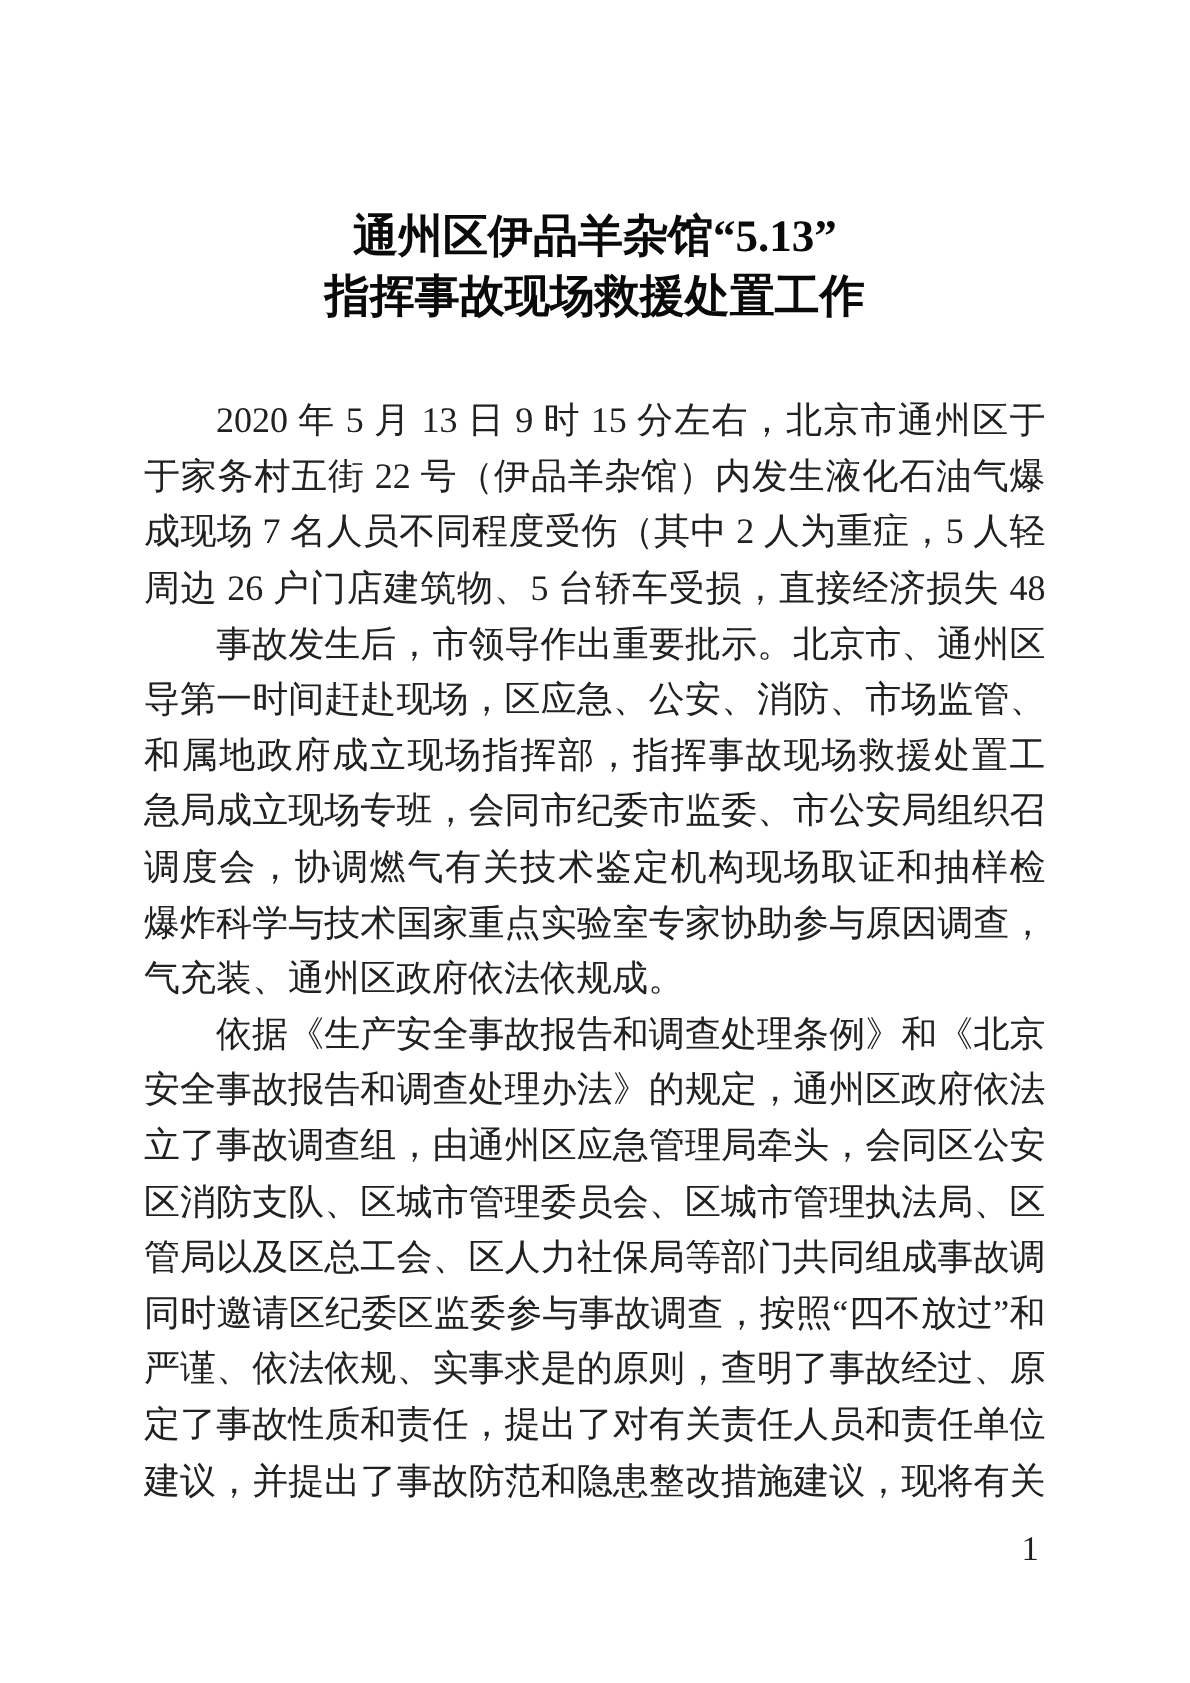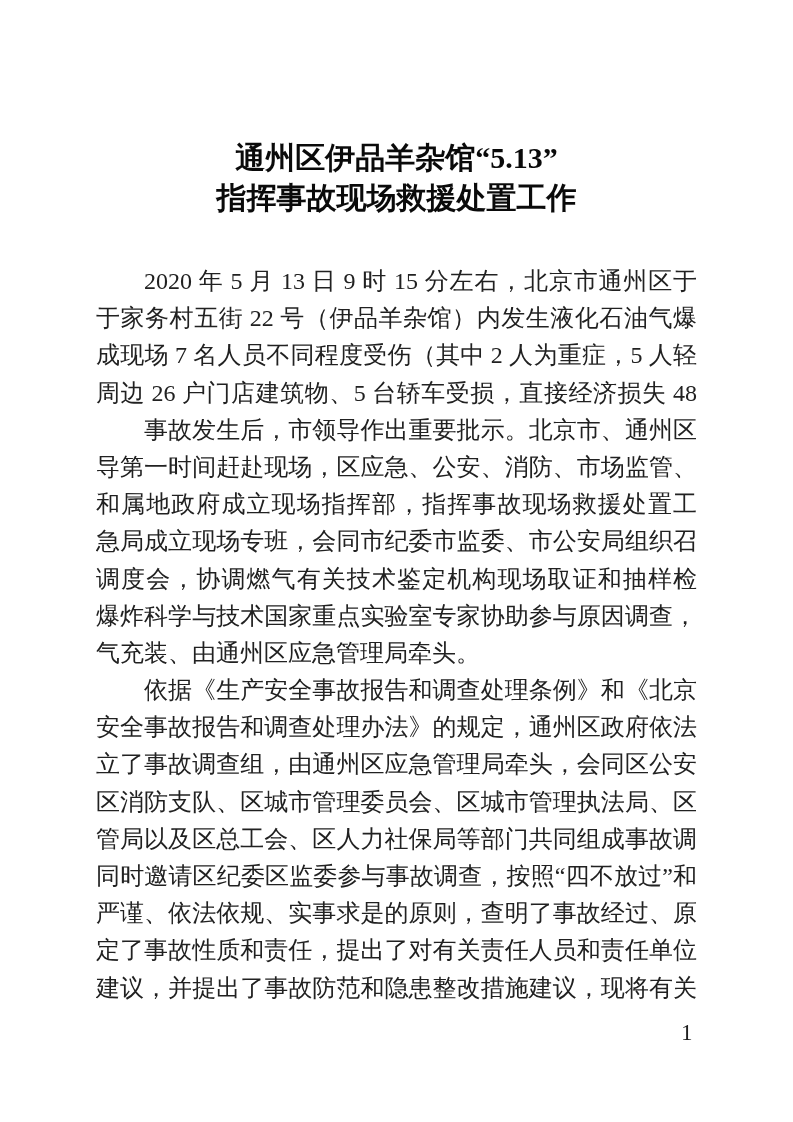--- a/index.html
+++ b/index.html
@@ -71,21 +71,21 @@
       <div class="line indent fill">2020 年 5 月 13 日 9 时 15 分左右，北京市通州区于家务乡</div>
       <div class="line fill">于家务村五街 22 号（伊品羊杂馆）内发生液化石油气爆炸，造</div>
       <div class="line fill">成现场 7 名人员不同程度受伤（其中 2 人为重症，5 人轻伤）、</div>
       <div class="line fill">周边 26 户门店建筑物、5 台轿车受损，直接经济损失 48 万元。</div>
       <div class="line indent fill">事故发生后，市领导作出重要批示。北京市、通州区相关领</div>
       <div class="line fill">导第一时间赶赴现场，区应急、公安、消防、市场监管、城管委</div>
       <div class="line fill">和属地政府成立现场指挥部，指挥事故现场救援处置工作。市应</div>
       <div class="line fill">急局成立现场专班，会同市纪委市监委、市公安局组织召开现场</div>
       <div class="line fill">调度会，协调燃气有关技术鉴定机构现场取证和抽样检验，邀请</div>
       <div class="line fill">爆炸科学与技术国家重点实验室专家协助参与原因调查，并就燃</div>
-      <div class="line">气充装、由通州区应急管理局牵头。</div>
+      <div class="line">气充装、通州区政府依法依规成。</div>
       <div class="line indent fill">依据《生产安全事故报告和调查处理条例》和《北京市生产</div>
       <div class="line fill">安全事故报告和调查处理办法》的规定，通州区政府依法依规成</div>
       <div class="line fill">立了事故调查组，由通州区应急管理局牵头，会同区公安分局、</div>
       <div class="line fill">区消防支队、区城市管理委员会、区城市管理执法局、区市场监</div>
       <div class="line fill">管局以及区总工会、区人力社保局等部门共同组成事故调查组，</div>
       <div class="line fill">同时邀请区纪委区监委参与事故调查，按照“四不放过”和科学</div>
       <div class="line fill">严谨、依法依规、实事求是的原则，查明了事故经过、原因，认</div>
       <div class="line fill">定了事故性质和责任，提出了对有关责任人员和责任单位的处理</div>
       <div class="line fill">建议，并提出了事故防范和隐患整改措施建议，现将有关情况报</div>
     </div>

